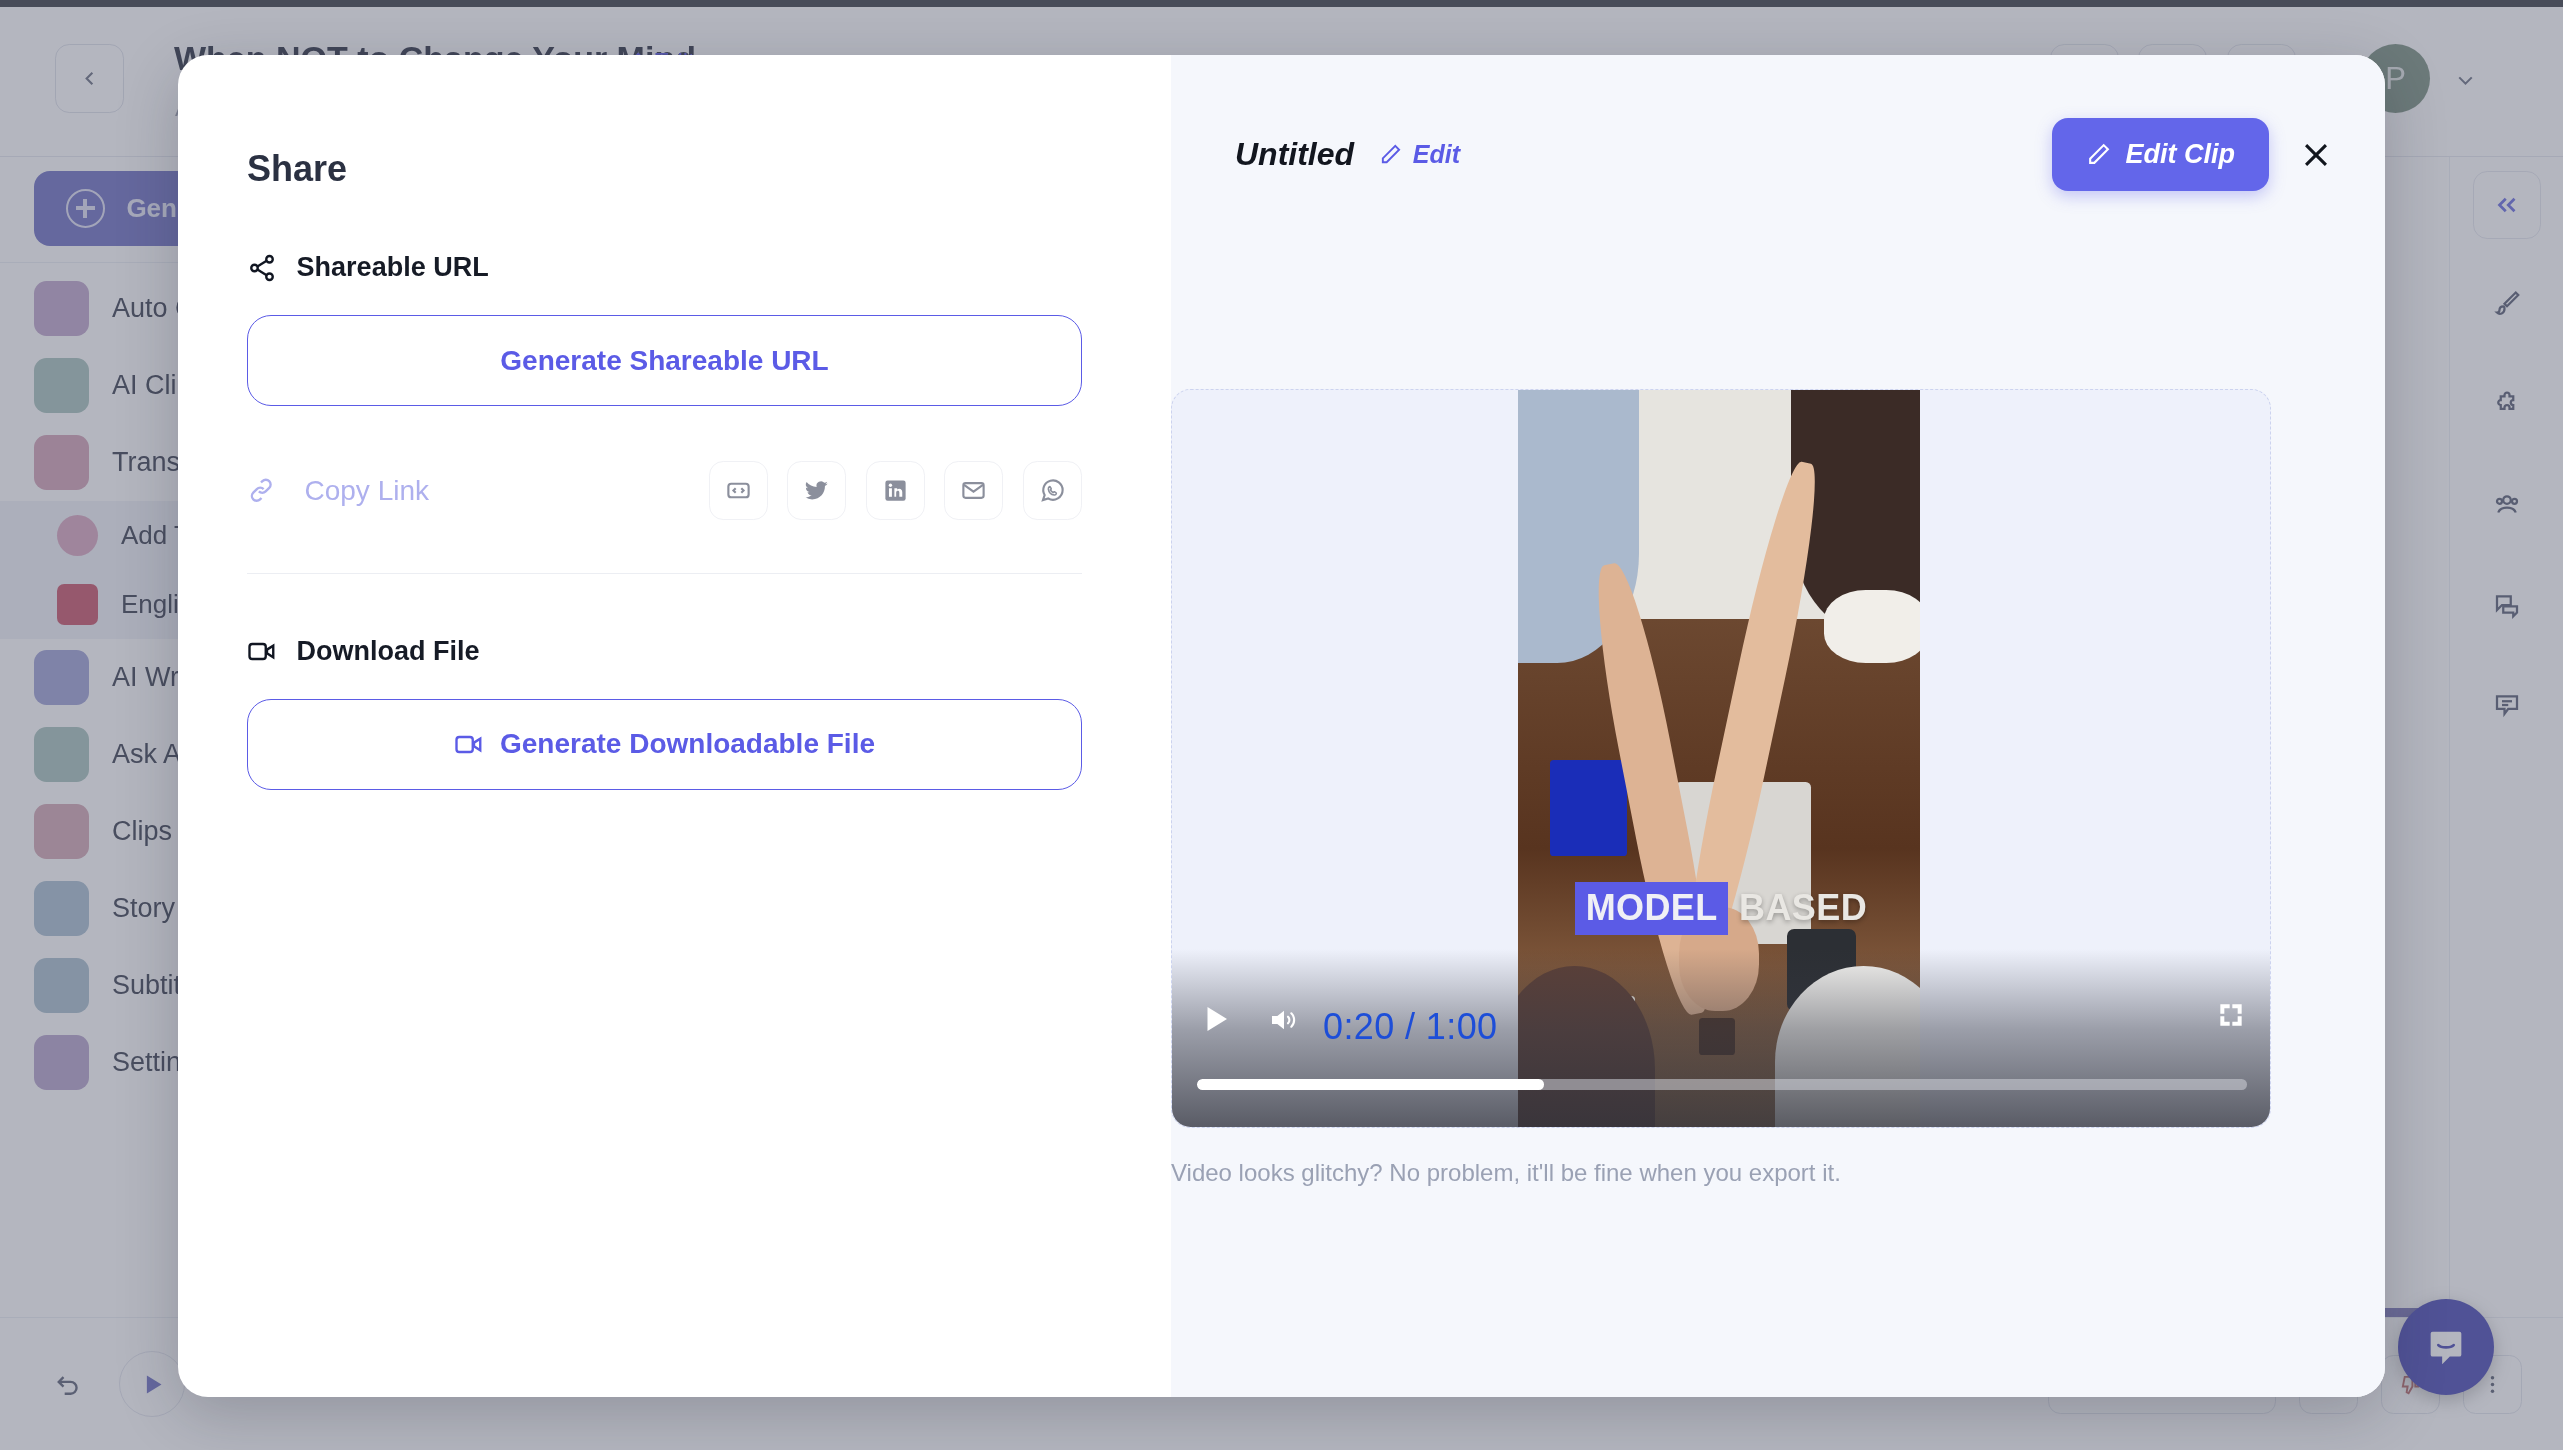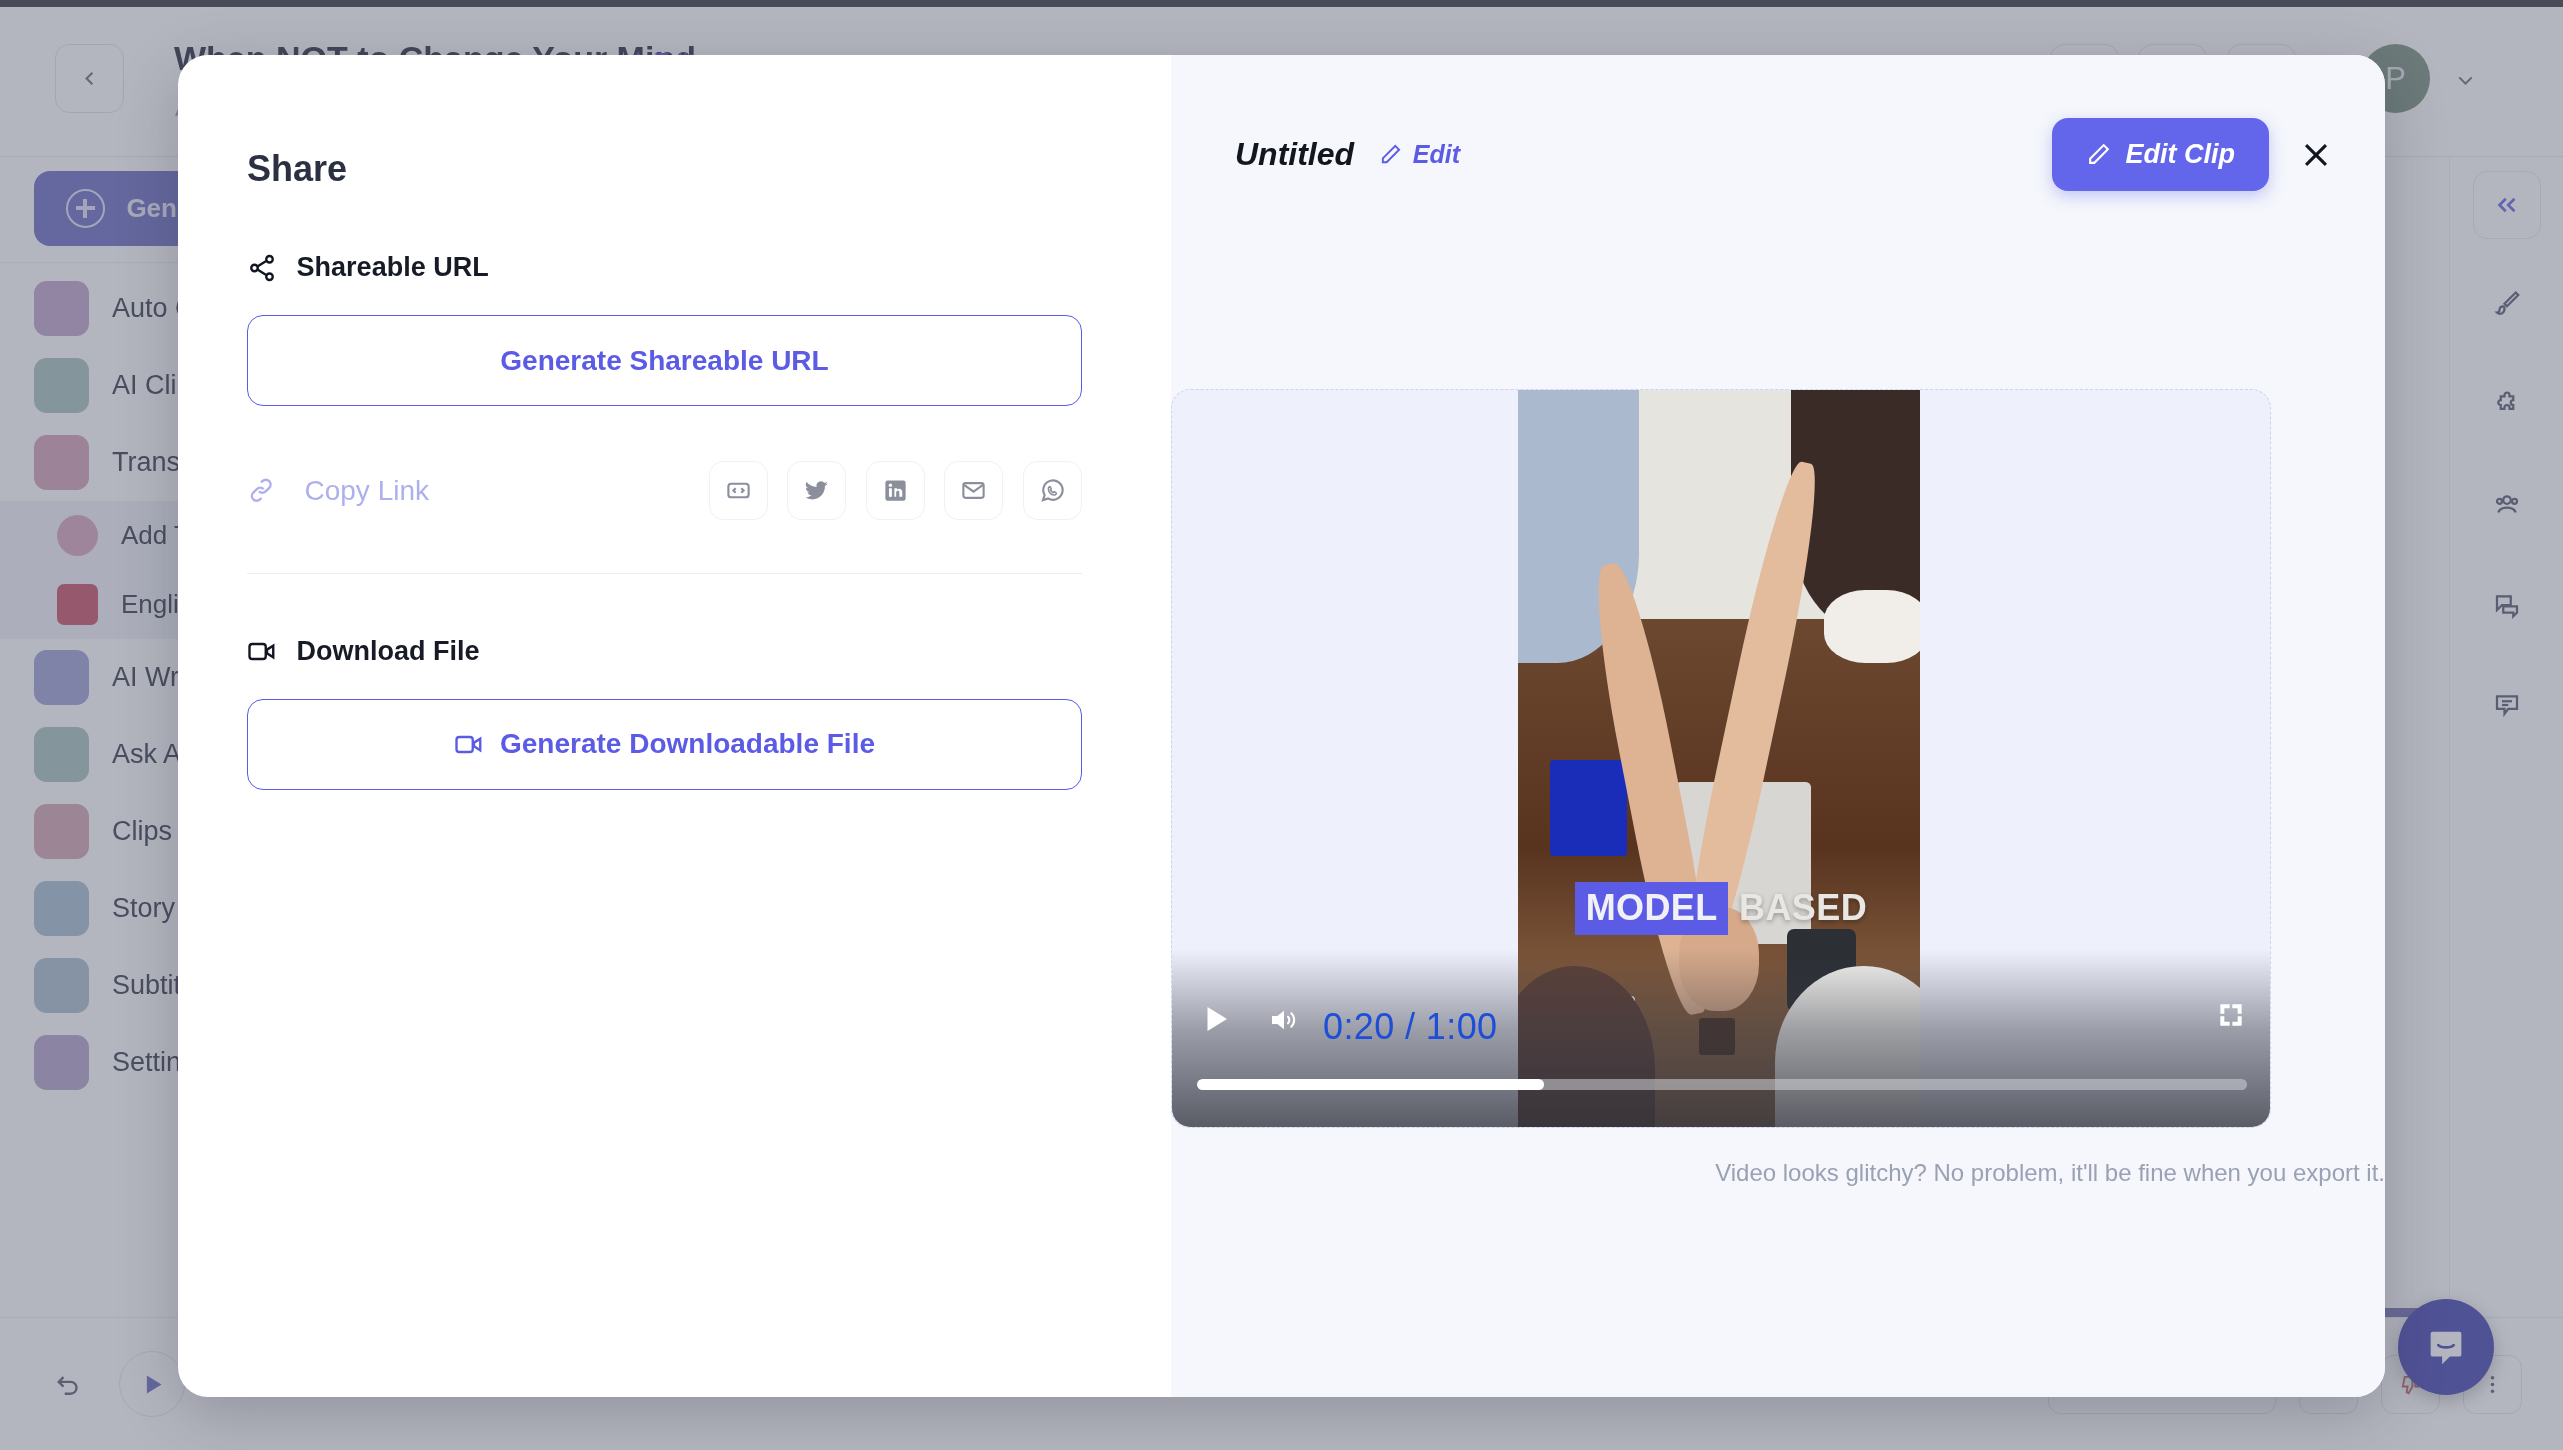--- a/index.html
+++ b/index.html
@@ -153,21 +153,21 @@
     box-shadow: 0 16px 62px rgba(25,28,40,.22);
   }
   .left-pane { width: 993px; padding: 93px 89px 0 69px; position: relative; }
   .share-title { font-size: 36px; font-weight: 700; color: #2b3142; }
   .sec-head {
     display:flex; align-items:center; gap: 19.6px;
     margin-top: 62px; font-size: 27px; font-weight: 700; color:#161b26;
   }
   .big-outline-btn {
     margin-top: 32px; height: 91px; border: 1.8px solid #5b5be6;
-    border-radius: 16px; background: #fff;
+    border-radius: 24px; background: #fff;
     display:flex; align-items:center; justify-content:center; gap: 16px;
     color:#5b5be6; font-size: 28px; font-weight: 600;
   }
   .copy-row { margin-top: 55px; display:flex; align-items:center; }
   .copy-link {
     display:flex; align-items:center; gap: 29px;
     color:#aeb0ee; font-size: 28px; font-weight: 500;
   }
   .socials { margin-left: auto; display:flex; gap: 19.6px; }
   .soc {
@@ -266,21 +266,21 @@
     font-size: 36px; letter-spacing: 0.4px; }
   .pb-full { position:absolute; right: 23px; top: 50px; color:#fff; }
   .pb-track {
     position:absolute; left: 25px; right: 23px; bottom: 37px; height: 10.7px;
     background: rgba(210,212,218,.55); border-radius: 5.3px; overflow:hidden;
   }
   .pb-fill { height:100%; width: 34.5%; background:#ffffff; border-radius:5.3px; }
 
   .vid-note {
     position:absolute; left: 0; right: 0; top: 1104px;
-    text-align:right; font-size: 24px; color:#9aa1b4;
+    text-align:left; font-size: 24px; color:#9aa1b4;
   }
 
   
   .intercom {
     position:absolute; right: 69px; bottom: 55px;
     width: 96px; height: 96px; border-radius: 50%;
     background:#4a4ab5; display:flex; align-items:center; justify-content:center;
     box-shadow: 0 5.3px 18px rgba(0,0,0,.25);
   }
 </style>

